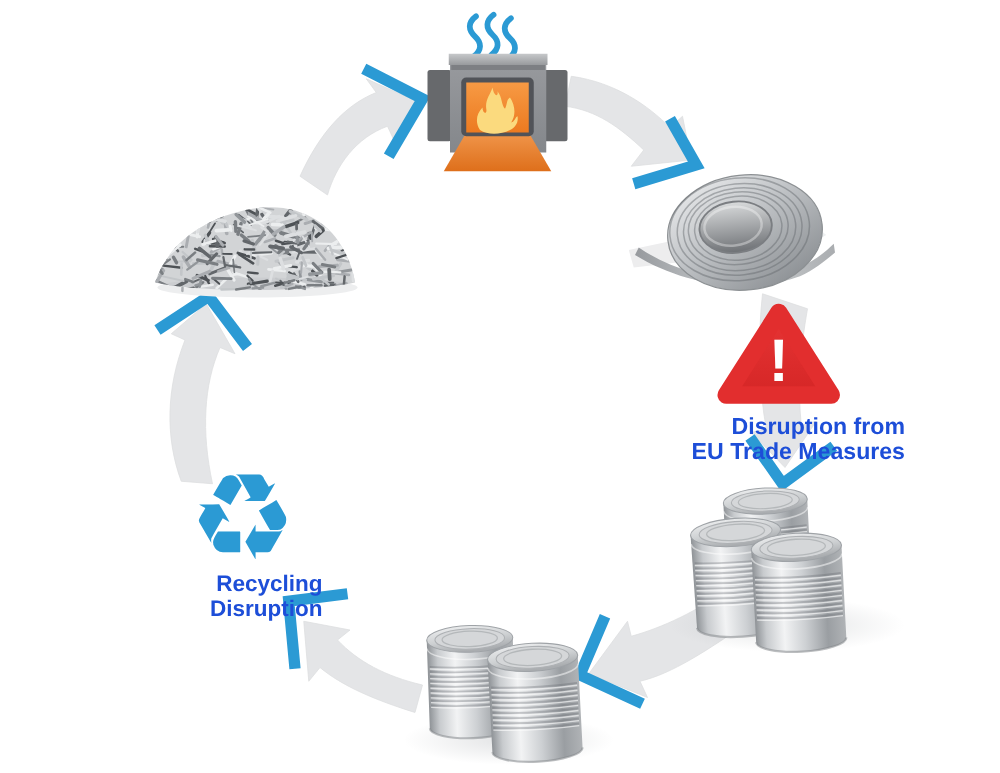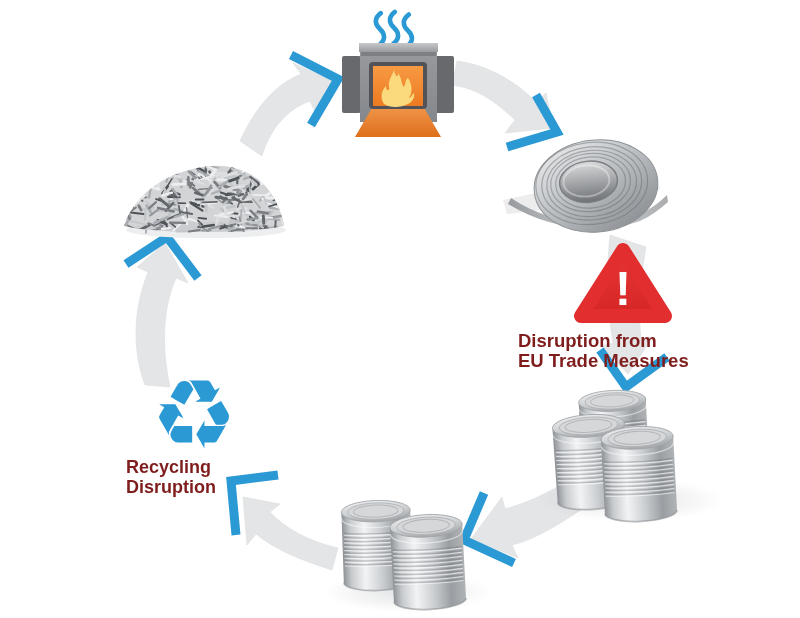--- a/index.html
+++ b/index.html
@@ -1,21 +1,21 @@
 <!DOCTYPE html>
 <html style="--accent-blue: #2b9ad4; --alert-red: #e22e2e; --arrow-gray: #e4e5e7; --flame-yellow: #fbda7e;"><head>
 <meta charset="utf-8">
 <style>
   html,body{margin:0;padding:0;background:#ffffff;}
   #stage{position:relative;width:800px;height:618px;overflow:hidden;background:#ffffff;
          font-family:"Liberation Sans", sans-serif;}
   .abs{position:absolute;}
   .layer-arrows{left:0;top:0;width:800px;height:618px;z-index:1;}
   .node{z-index:10;}
-  .label{z-index:20;font-weight:700;color:#7f1d1d;text-align:left;}
+  .label{z-index:20;font-weight:700;color:#1d4ed8;text-align:right;}
   #disruption-label{left:518px;top:331px;width:206px;font-size:18.5px;line-height:20px;}
   #recycling-label{left:126px;top:458px;width:132px;font-size:18px;line-height:19.5px;}
   #recycle-glyph{left:149px;top:372px;font-size:96px;line-height:86px;color:var(--accent-blue,#2b9ad4);
                  width:90px;text-align:center;z-index:10;}
   .arrow-body{fill:var(--arrow-gray,#e4e5e7);stroke:#dcddDF;stroke-width:0.6;}
   .chevron{fill:none;stroke:var(--accent-blue,#2b9ad4);stroke-width:9;stroke-linejoin:miter;stroke-linecap:butt;}
   .shadow{border-radius:50%;z-index:5;}
   #shadow-cans3{left:535px;top:478px;width:190px;height:44px;
      background:radial-gradient(ellipse at center, rgba(125,130,136,.22), rgba(125,130,136,0) 70%);}
   #shadow-cans2{left:322px;top:572px;width:170px;height:40px;

